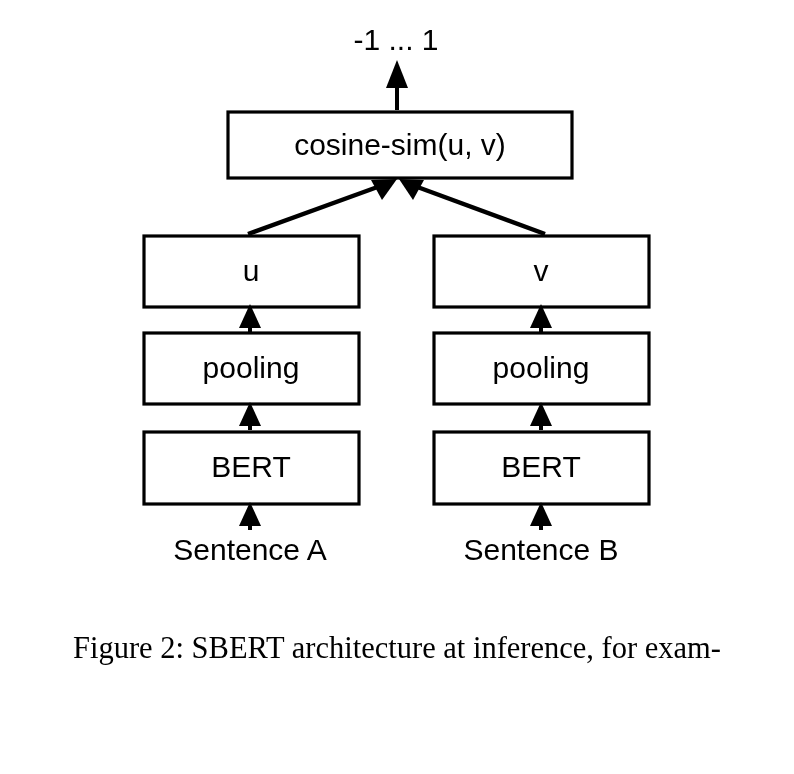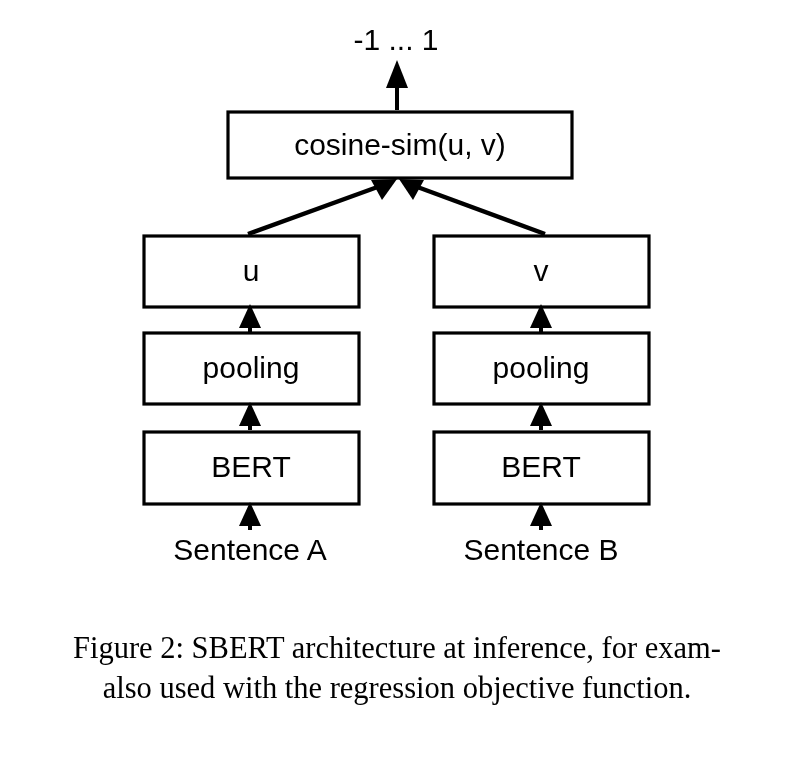--- a/index.html
+++ b/index.html
@@ -175,16 +175,15 @@
     </g>
 
     <text class="free-label" x="250" y="552">Sentence A</text>
 
     <text class="free-label" x="541" y="552">Sentence B</text>
 
   </svg>
 
   <div id="caption">
     <span class="cap-line">Figure 2:  SBERT architecture at inference, for exam-</span>
-    <span class="cap-line">also used with the regression objective function.</span>
   </div>
 
 </div>
 
 </body></html>

